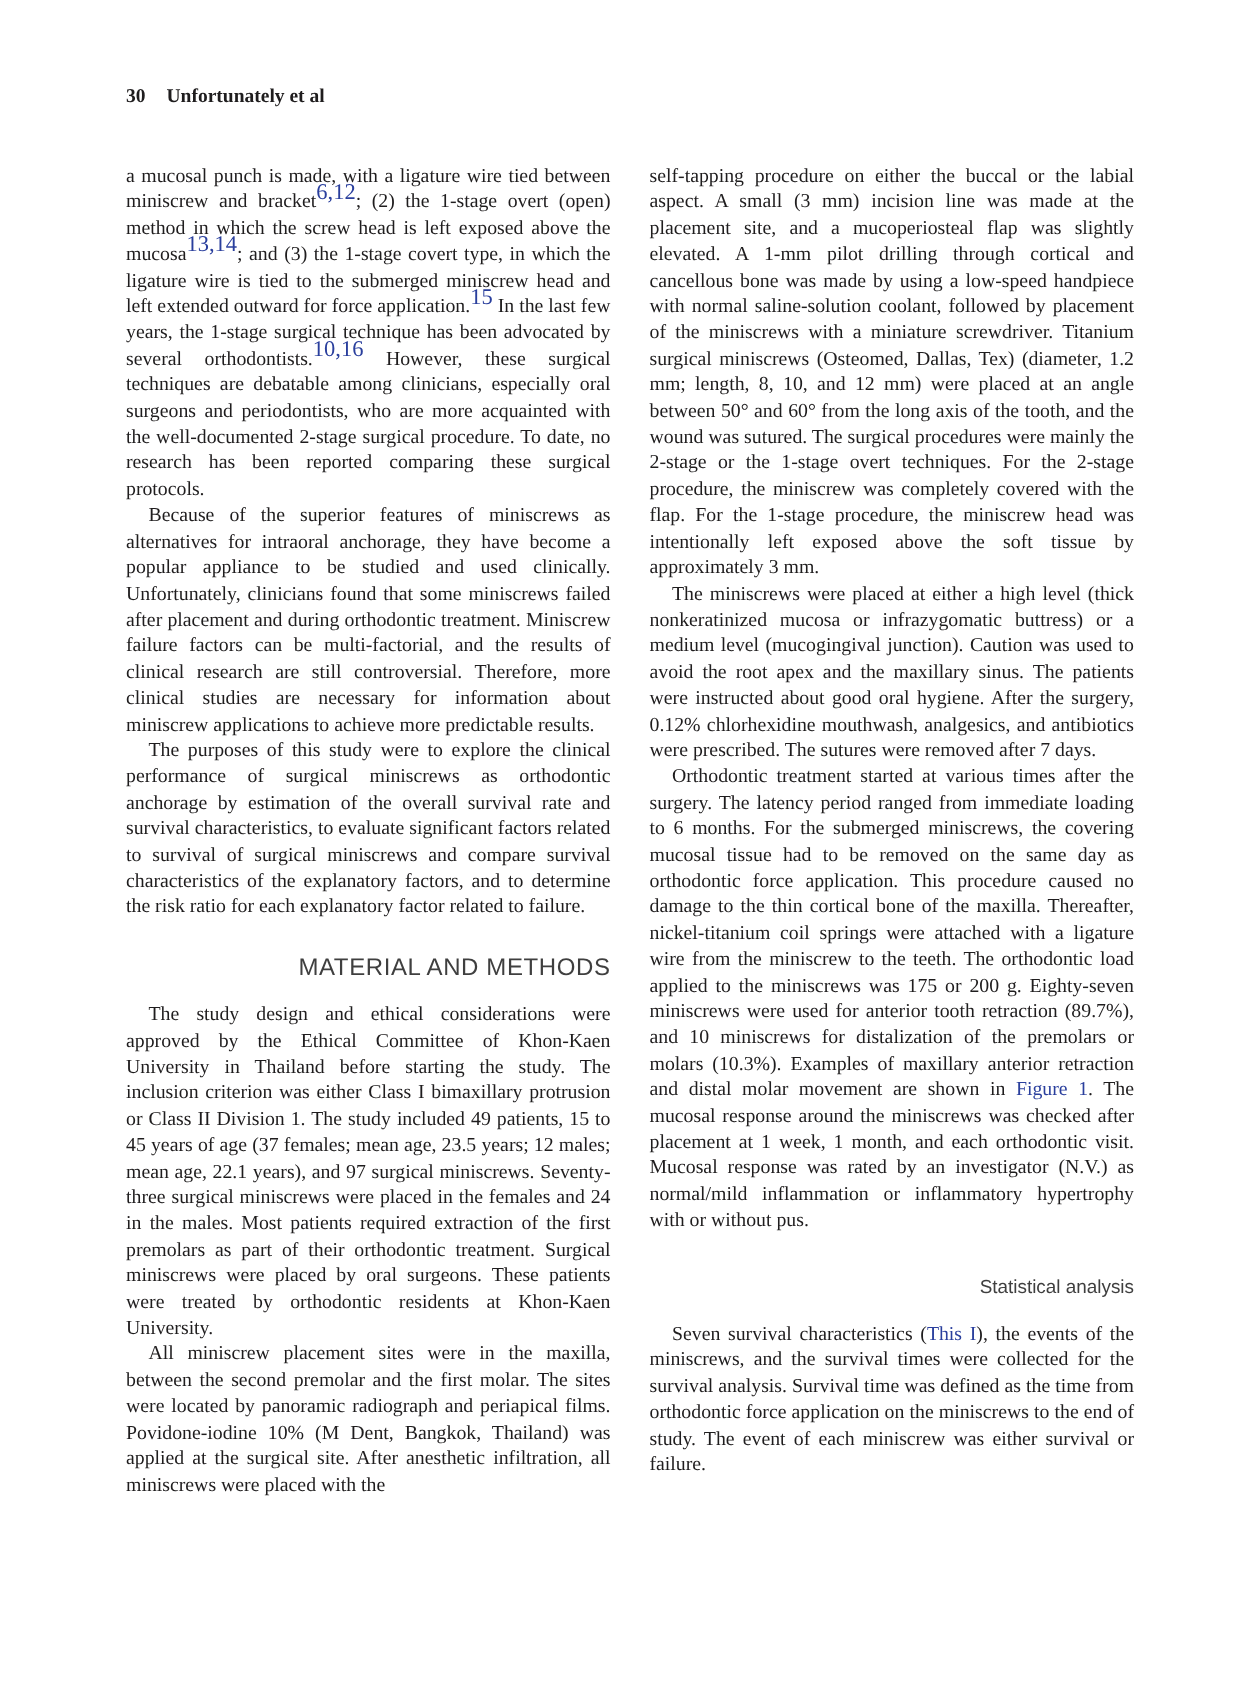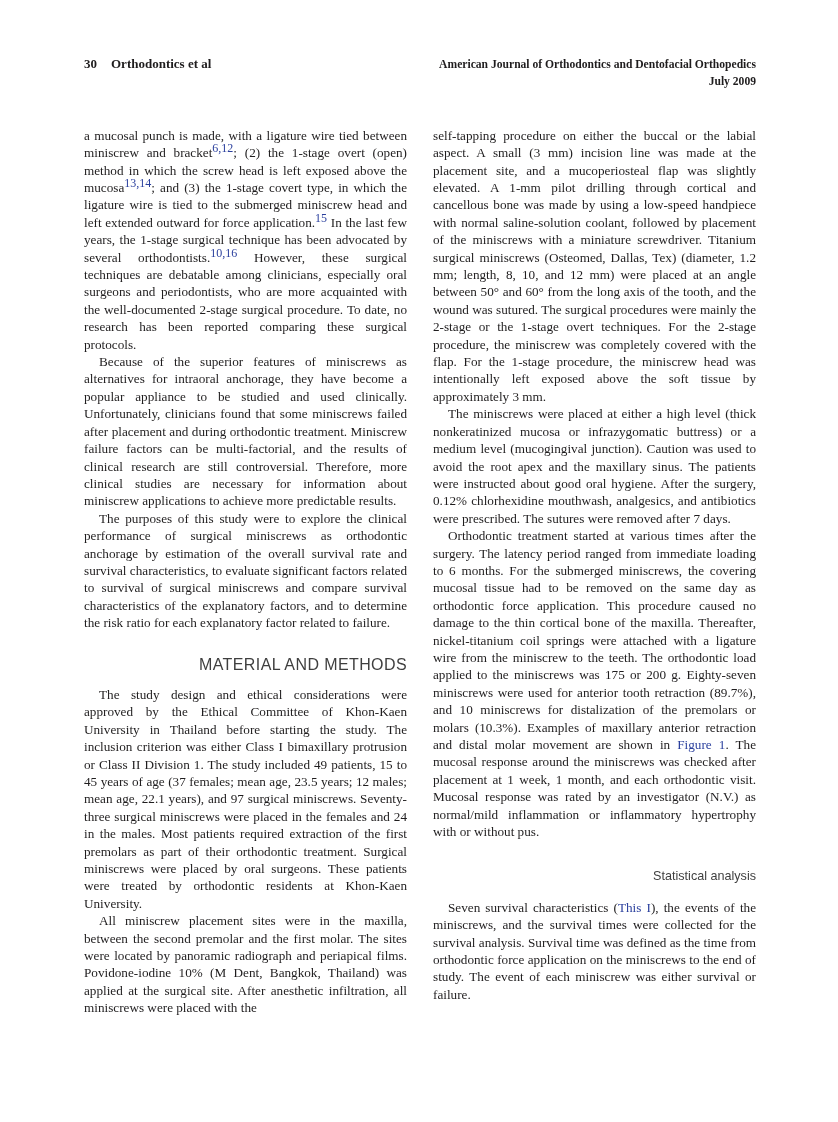--- a/index.html
+++ b/index.html
@@ -52,21 +52,21 @@
   }
   p.para {
     margin: 0;
     text-indent: 15px;
   }
   p.para.no-indent {
     text-indent: 0;
   }
   sup.cite {
     color: var(--link, #2a3f9d);
-    font-size: 12px;
+    font-size: 15px;
     line-height: 0;
     vertical-align: super;
   }
   .xref {
     color: var(--link, #2a3f9d);
   }
   h2.section-heading {
     font-family: "Liberation Sans", sans-serif;
     font-weight: normal;
     font-size: 16px;
@@ -85,25 +85,21 @@
   }
 </style>
 </head>
 <body>
 
 <div class="page">
 
   <div class="page-header">
     <div class="header-left">
       <span>30</span>
-      <span>Orthodontics et al</span>
-    </div>
-    <div class="header-right">
-      <div>American Journal of Orthodontics and Dentofacial Orthopedics</div>
-      <div>July 2009</div>
+      <span>Unfortunately et al</span>
     </div>
   </div>
 
   <div class="columns">
 
     <div class="column">
       <p class="para no-indent"><span>a mucosal punch is made, with a ligature wire tied between miniscrew and bracket</span><sup class="cite">6,12</sup><span>; (2) the 1-stage overt (open) method in which the screw head is left exposed above the mucosa</span><sup class="cite">13,14</sup><span>; and (3) the 1-stage covert type, in which the ligature wire is tied to the submerged miniscrew head and left extended outward for force application.</span><sup class="cite">15</sup><span> In the last few years, the 1-stage surgical technique has been advocated by several orthodontists.</span><sup class="cite">10,16</sup><span> However, these surgical techniques are debatable among clinicians, especially oral surgeons and periodontists, who are more acquainted with the well-documented 2-stage surgical procedure. To date, no research has been reported comparing these surgical protocols.</span></p>
       <p class="para"><span>Because of the superior features of miniscrews as alternatives for intraoral anchorage, they have become a popular appliance to be studied and used clinically. Unfortunately, clinicians found that some miniscrews failed after placement and during orthodontic treatment. Miniscrew failure factors can be multi-factorial, and the results of clinical research are still controversial. Therefore, more clinical studies are necessary for information about miniscrew applications to achieve more predictable results.</span></p>
       <p class="para"><span>The purposes of this study were to explore the clinical performance of surgical miniscrews as orthodontic anchorage by estimation of the overall survival rate and survival characteristics, to evaluate significant factors related to survival of surgical miniscrews and compare survival characteristics of the explanatory factors, and to determine the risk ratio for each explanatory factor related to failure.</span></p>
       <h2 class="section-heading">MATERIAL AND METHODS</h2>

